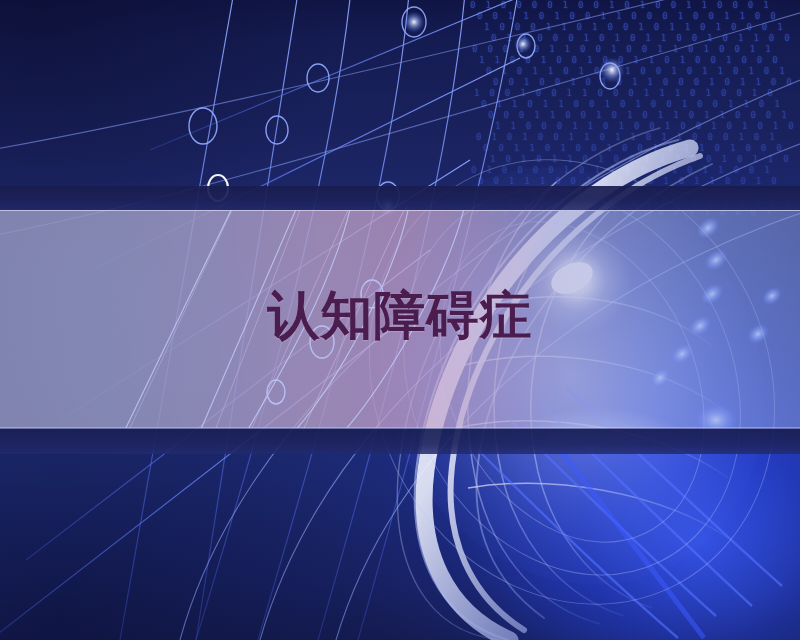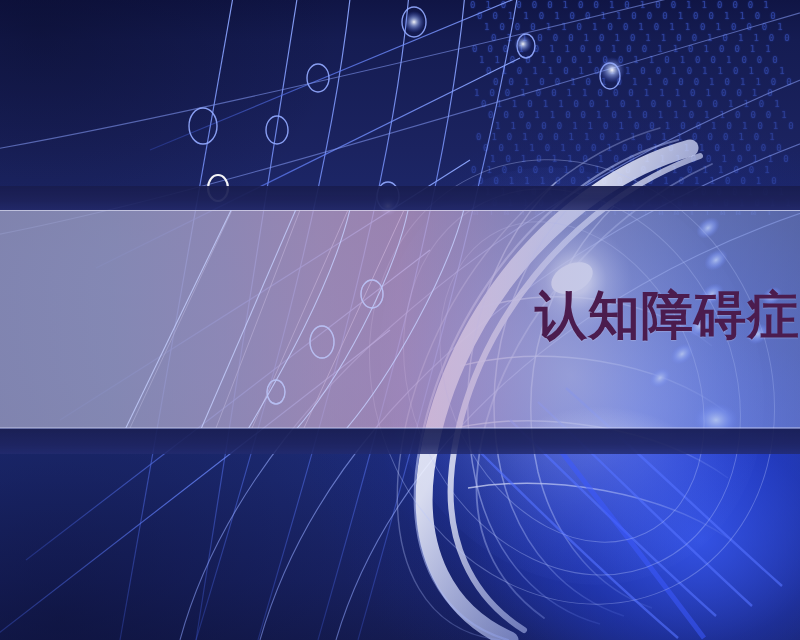--- a/index.html
+++ b/index.html
@@ -158,21 +158,21 @@
         rgba(30,36,96,0.92) 60%,
         rgba(34,42,110,0.84) 100%);
     border-top: 1px solid rgba(196,202,240,0.45);
   }
 
   
   #title {
     position: absolute;
     left: 0; top: 283px;
     width: 800px;
-    text-align: right;
+    text-align: center;
     font-family: "DejaVu Sans", "Liberation Sans", sans-serif;
     font-weight: bold;
     font-size: 52px;
     line-height: 64px;
     letter-spacing: 1px;
     color: #4b1c4e;
     text-shadow: 0 1px 1px rgba(255,255,255,0.18);
     white-space: nowrap;
   }
 </style>

